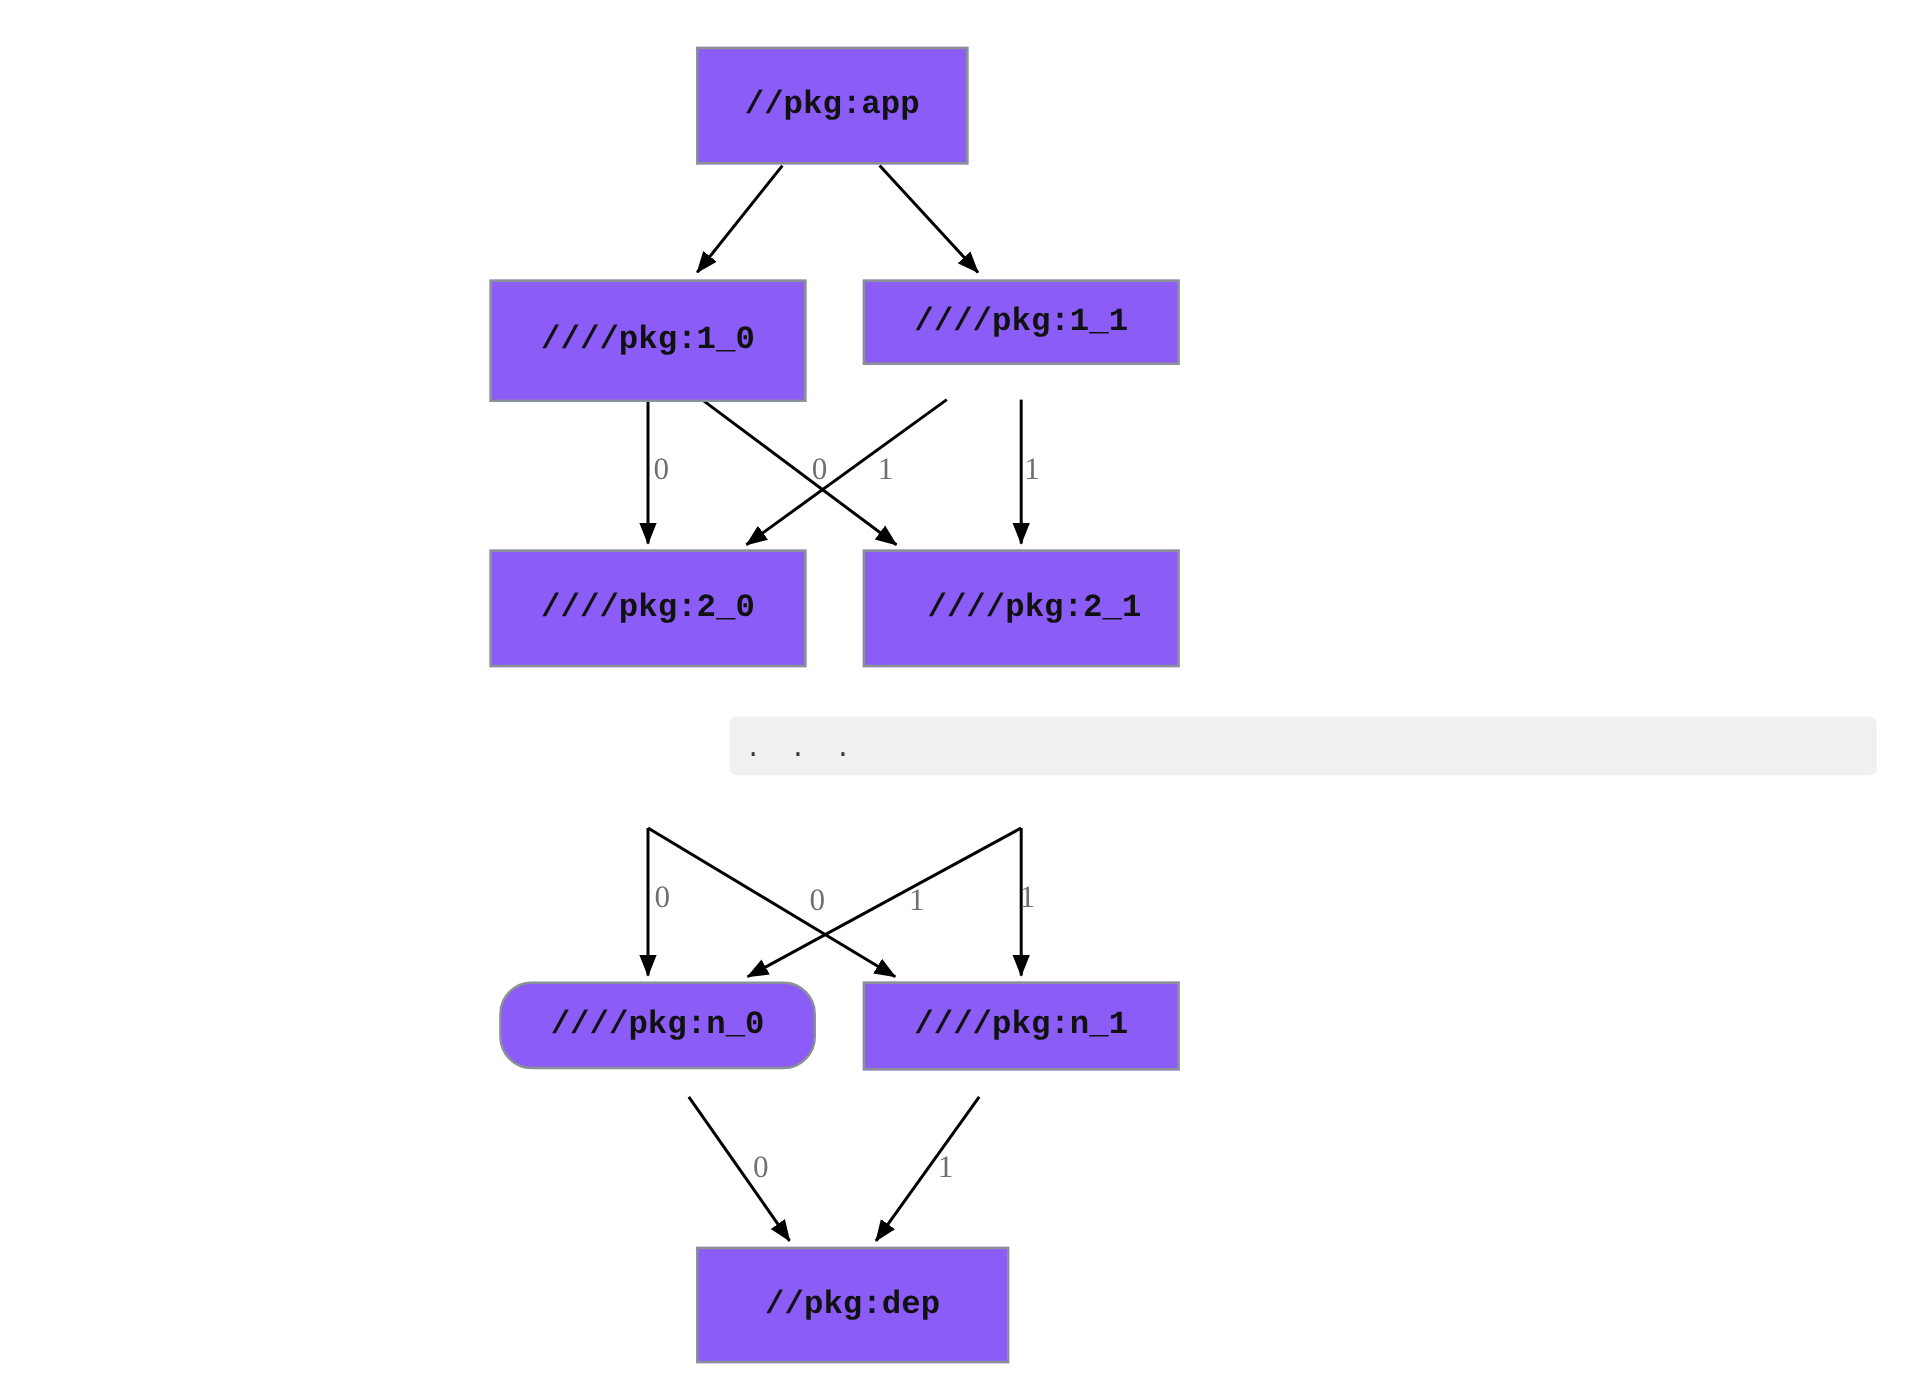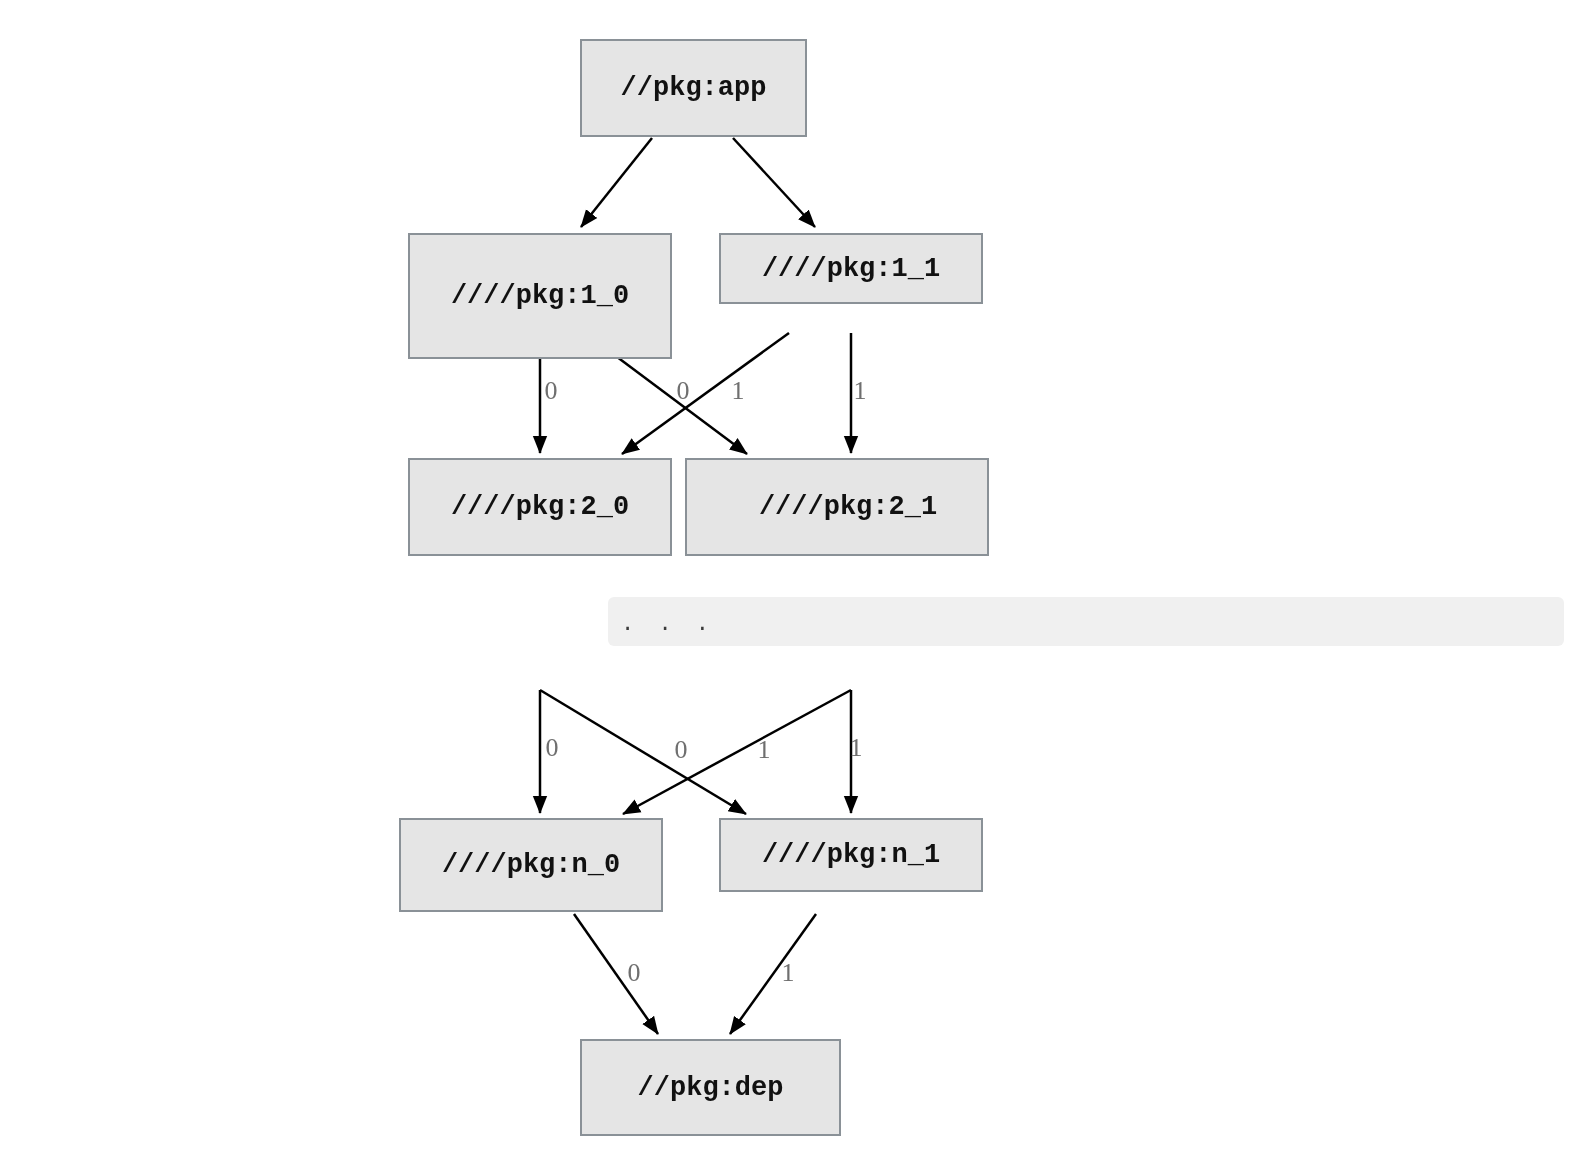--- a/index.html
+++ b/index.html
@@ -13,21 +13,21 @@
   }
   .edges-svg {
     position: absolute;
     left: 0; top: 0;
     width: 1592px; height: 1162px;
   }
   .edges-svg line { stroke: #000000; stroke-width: 2.5; }
   .node {
     position: absolute;
     box-sizing: border-box;
-    background: #e5e5e5;
+    background: #8b5cf6;
     border: 2px solid #8A9197;
     display: flex;
     align-items: center;
     justify-content: center;
     font-family: "Liberation Mono", "DejaVu Sans Mono", monospace;
     font-weight: bold;
     font-size: 27px;
     color: #111111;
     white-space: pre;
   }
@@ -80,29 +80,29 @@
     <line x1="540" y1="690" x2="746" y2="814" marker-end="url(#ah)"></line>
     <line x1="851" y1="690" x2="623" y2="814" marker-end="url(#ah)"></line>
     <line x1="851" y1="690" x2="851" y2="813" marker-end="url(#ah)"></line>
 
     <line x1="574" y1="914" x2="658" y2="1034" marker-end="url(#ah)"></line>
     <line x1="816" y1="914" x2="730" y2="1034" marker-end="url(#ah)"></line>
   </svg>
 
   <div class="node" style="left:580px; top:39px;  width:227px; height:98px;">//pkg:app</div>
 
-  <div class="node" style="left:408px; top:233px; width:264px; height:126px;">////pkg:1_0</div>
+  <div class="node" style="left:408px; top:233px; width:264px; height:102px;">////pkg:1_0</div>
   <div class="node" style="left:719px; top:233px; width:264px; height:71px;">////pkg:1_1</div>
 
   <div class="node" style="left:408px; top:458px; width:264px; height:98px;">////pkg:2_0</div>
-  <div class="node" style="left:685px; top:458px; width:304px; height:98px;padding-left:22px;">////pkg:2_1</div>
+  <div class="node" style="left:719px; top:458px; width:264px; height:98px;padding-left:22px;">////pkg:2_1</div>
 
   <div class="ellipsis-band">. . .</div>
 
-  <div class="node" style="left:399px; top:818px; width:264px; height:94px;">////pkg:n_0</div>
+  <div class="node" style="left:416px; top:818px; width:264px; height:73px;border-radius:27px;">////pkg:n_0</div>
   <div class="node" style="left:719px; top:818px; width:264px; height:74px;">////pkg:n_1</div>
 
   <div class="node" style="left:580px; top:1039px; width:261px; height:97px;text-align:right;">//pkg:dep</div>
 
   <span class="elabel" style="left:551px; top:391px;">0</span>
   <span class="elabel" style="left:683px; top:391px;">0</span>
   <span class="elabel" style="left:738px; top:391px;">1</span>
   <span class="elabel" style="left:860px; top:391px;">1</span>
 
   <span class="elabel" style="left:552px; top:748px;">0</span>

